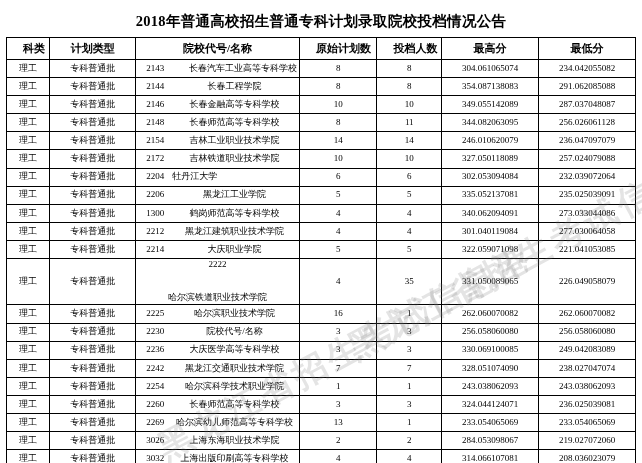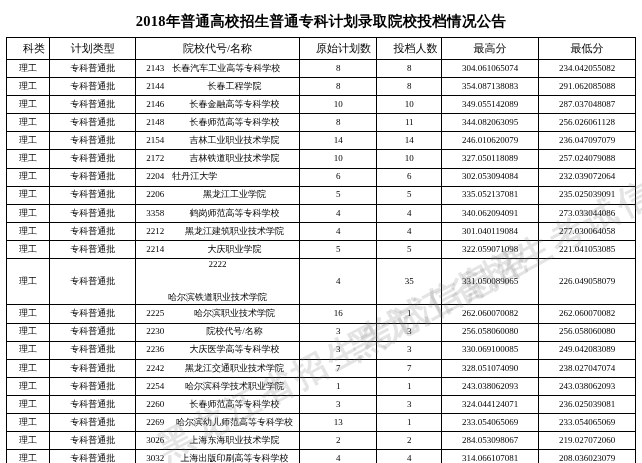--- a/index.html
+++ b/index.html
@@ -47,21 +47,21 @@
     border: 1px solid #000000;
     font-size: 9px;
     line-height: 1.05;
     padding: 1px 2px;
     text-align: center;
     white-space: nowrap;
     overflow: hidden;
     background: transparent;
   }
   thead th {
-    font-weight: normal;
+    font-weight: bold;
     font-size: 11px;
     padding: 2px 16px;
     height: 17px;
   }
   tbody td {
     height: 15.1px;
   }
   col.c0 { width: 40px; }
   col.c1 { width: 80px; }
   col.c2 { width: 152px; }
@@ -123,21 +123,21 @@
         <th>最低分</th>
       </tr>
     </thead>
     <tbody id="table-body">
         <tr>
           <td>理工</td>
           <td>专科普通批</td>
           <td>
             <div style="display: flex; align-items: center; justify-content: flex-start;">
               <span style="width: 34px; text-align: center; flex: 0 0 34px;">2143</span>
-              <span style="flex: 1 1 auto; text-align: left;">长春汽车工业高等专科学校</span>
+              <span style="flex: 1 1 auto; text-align: right;">长春汽车工业高等专科学校</span>
             </div>
           </td>
           <td>8</td>
           <td>8</td>
           <td>304.061065074</td>
           <td>234.042055082</td>
         </tr>
         <tr>
           <td>理工</td>
           <td>专科普通批</td>
@@ -234,21 +234,21 @@
           <td>5</td>
           <td>5</td>
           <td>335.052137081</td>
           <td>235.025039091</td>
         </tr>
         <tr>
           <td>理工</td>
           <td>专科普通批</td>
           <td>
             <div style="display: flex; align-items: center; justify-content: flex-start;">
-              <span style="width: 34px; text-align: center; flex: 0 0 34px;">3358</span>
+              <span style="width: 34px; text-align: center; flex: 0 0 34px;">1300</span>
               <span style="flex: 1 1 auto; text-align: center;">鹤岗师范高等专科学校</span>
             </div>
           </td>
           <td>4</td>
           <td>4</td>
           <td>340.062094091</td>
           <td>273.033044086</td>
         </tr>
         <tr>
           <td>理工</td>

